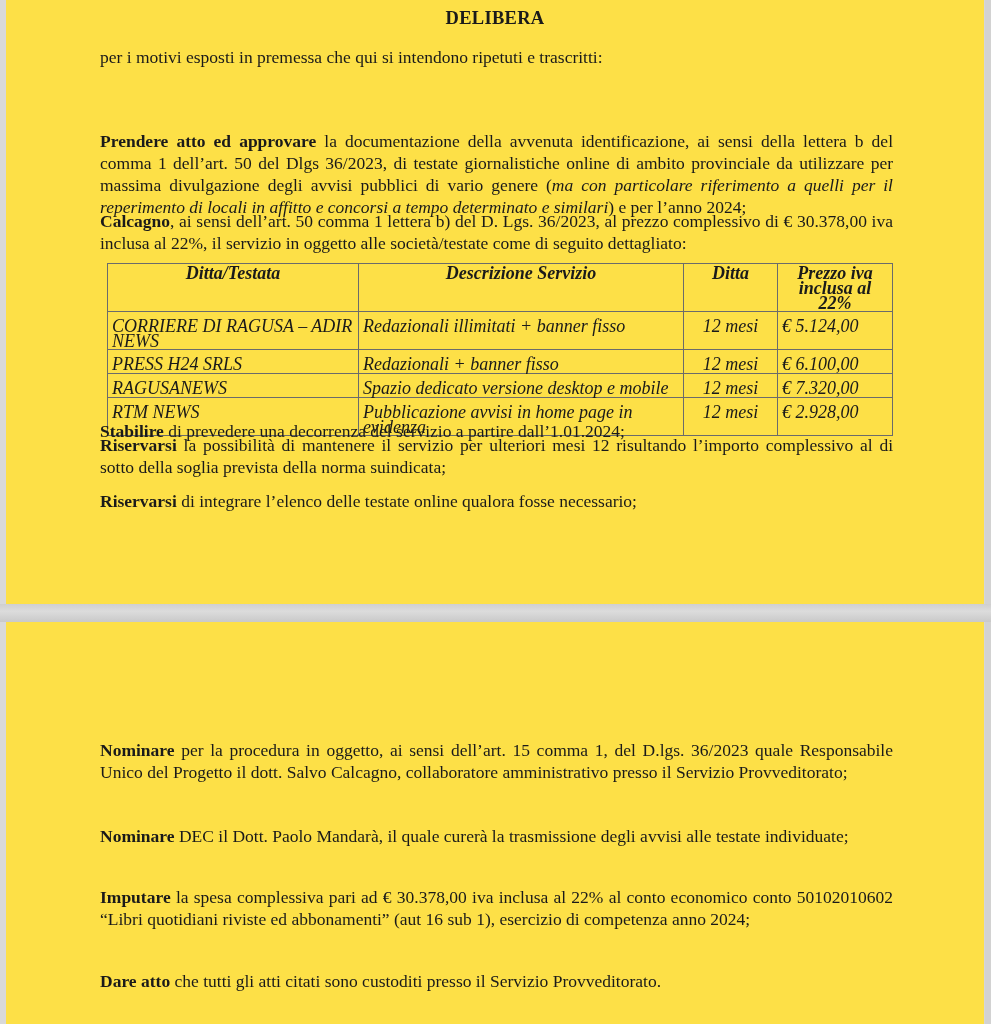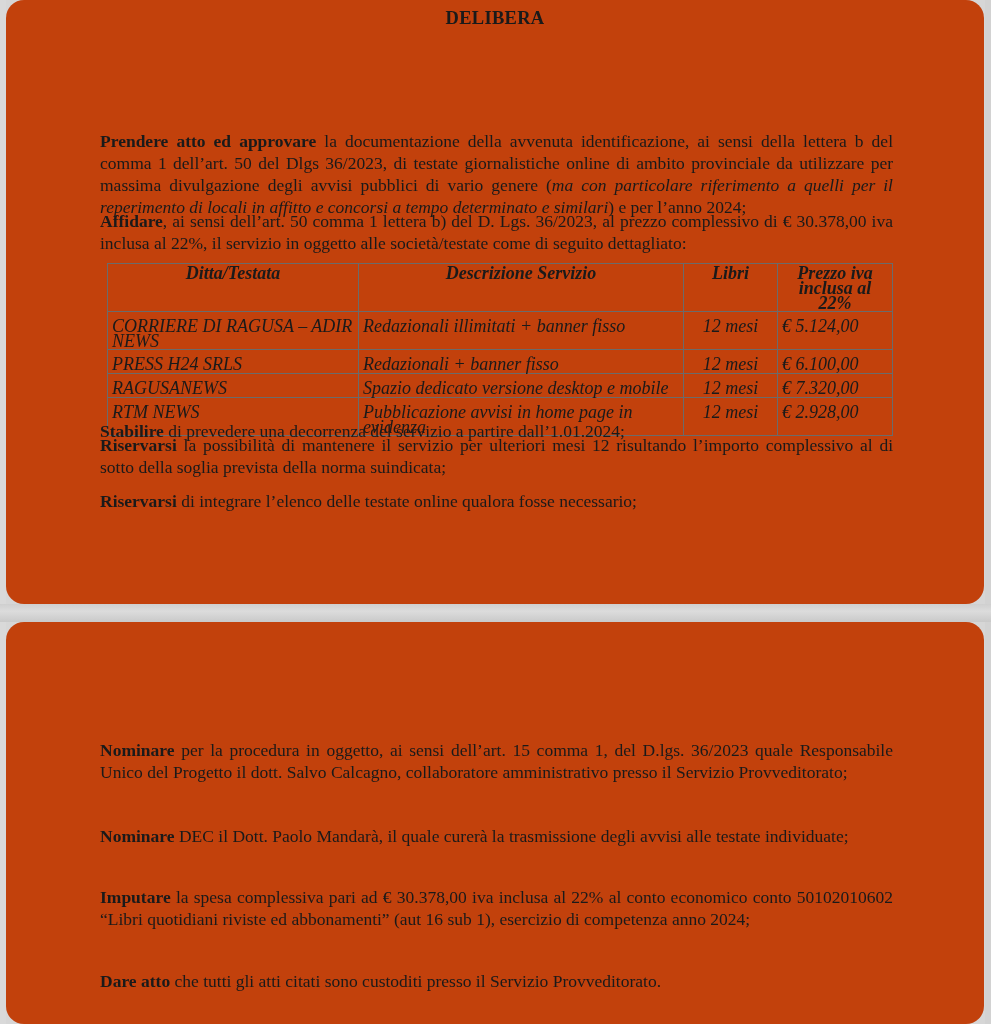--- a/index.html
+++ b/index.html
@@ -4,23 +4,22 @@
 <style>
   html, body { margin:0; padding:0; }
   body {
     width:991px; height:1024px; overflow:hidden;
     background:#d6d6d6;
     font-family:"Liberation Serif", serif;
     color:#1a1a1a;
     position:relative;
   }
   .page {
-    position:absolute; left:6px; width:978px; background:#c2410c;
+    position:absolute; left:6px; width:978px; background:#fde047;
     box-sizing:border-box;
-    border-radius:18px;
   }
   .page1 { top:0; height:604px; }
   .page2 { top:622px; height:402px; }
   .edge-right { position:absolute; right:0; top:0; width:6px; height:1024px; background:#d2d2d2; }
   .edge-left { position:absolute; left:0; top:0; width:6px; height:1024px; background:#d9d9d9; }
   .gap { position:absolute; left:0; top:604px; width:991px; height:18px;
          background:linear-gradient(#cfcfcf,#dcdcdc 40%,#c9c9c9); }
 
   .title { position:absolute; top:8px; left:0; width:978px; text-align:center;
            font-weight:bold; font-size:18.5px; letter-spacing:0.3px; }
@@ -45,35 +44,38 @@
 </style>
 </head>
 <body>
 
 <div class="edge-left"></div>
 <div class="edge-right"></div>
 
 <div class="page page1">
   <div class="title">DELIBERA</div>
 
+  <p class="p" style="top:46px;">
+    <span>per i motivi esposti in premessa che qui si intendono ripetuti e trascritti:</span>
+  </p>
 
   <p class="p" style="top:86px;margin-top:44px;">
     <b>Prendere atto ed approvare</b><span> la documentazione della avvenuta identificazione, ai sensi della lettera b del comma 1 dell’art. 50 del Dlgs 36/2023, di testate giornalistiche online di ambito provinciale da utilizzare per massima divulgazione degli avvisi pubblici di vario genere (</span><i>ma con particolare riferimento a quelli per il reperimento di locali in affitto e concorsi a tempo determinato e similari</i><span>) e per l’anno 2024;</span>
   </p>
 
   <p class="p" style="top:210px;">
-    <b>Affidare</b><span>, ai sensi dell’art. 50 comma 1 lettera b) del D. Lgs. 36/2023, al prezzo complessivo di € 30.378,00 iva inclusa al 22%, il servizio in oggetto alle società/testate come di seguito dettagliato:</span>
+    <b>Calcagno</b><span>, ai sensi dell’art. 50 comma 1 lettera b) del D. Lgs. 36/2023, al prezzo complessivo di € 30.378,00 iva inclusa al 22%, il servizio in oggetto alle società/testate come di seguito dettagliato:</span>
   </p>
 
   <table class="affidi">
     <thead>
       <tr>
         <th class="c-ditta">Ditta/Testata</th>
         <th class="c-desc">Descrizione Servizio</th>
-        <th class="c-dur">Libri</th>
+        <th class="c-dur">Ditta</th>
         <th class="c-prezzo">Prezzo iva inclusa al 22%</th>
       </tr>
     </thead>
     <tbody>
       <tr>
         <td>CORRIERE DI RAGUSA – ADIR NEWS</td>
         <td>Redazionali illimitati + banner fisso</td>
         <td class="c-dur">12 mesi</td>
         <td class="c-prezzo">€ 5.124,00</td>
       </tr>

